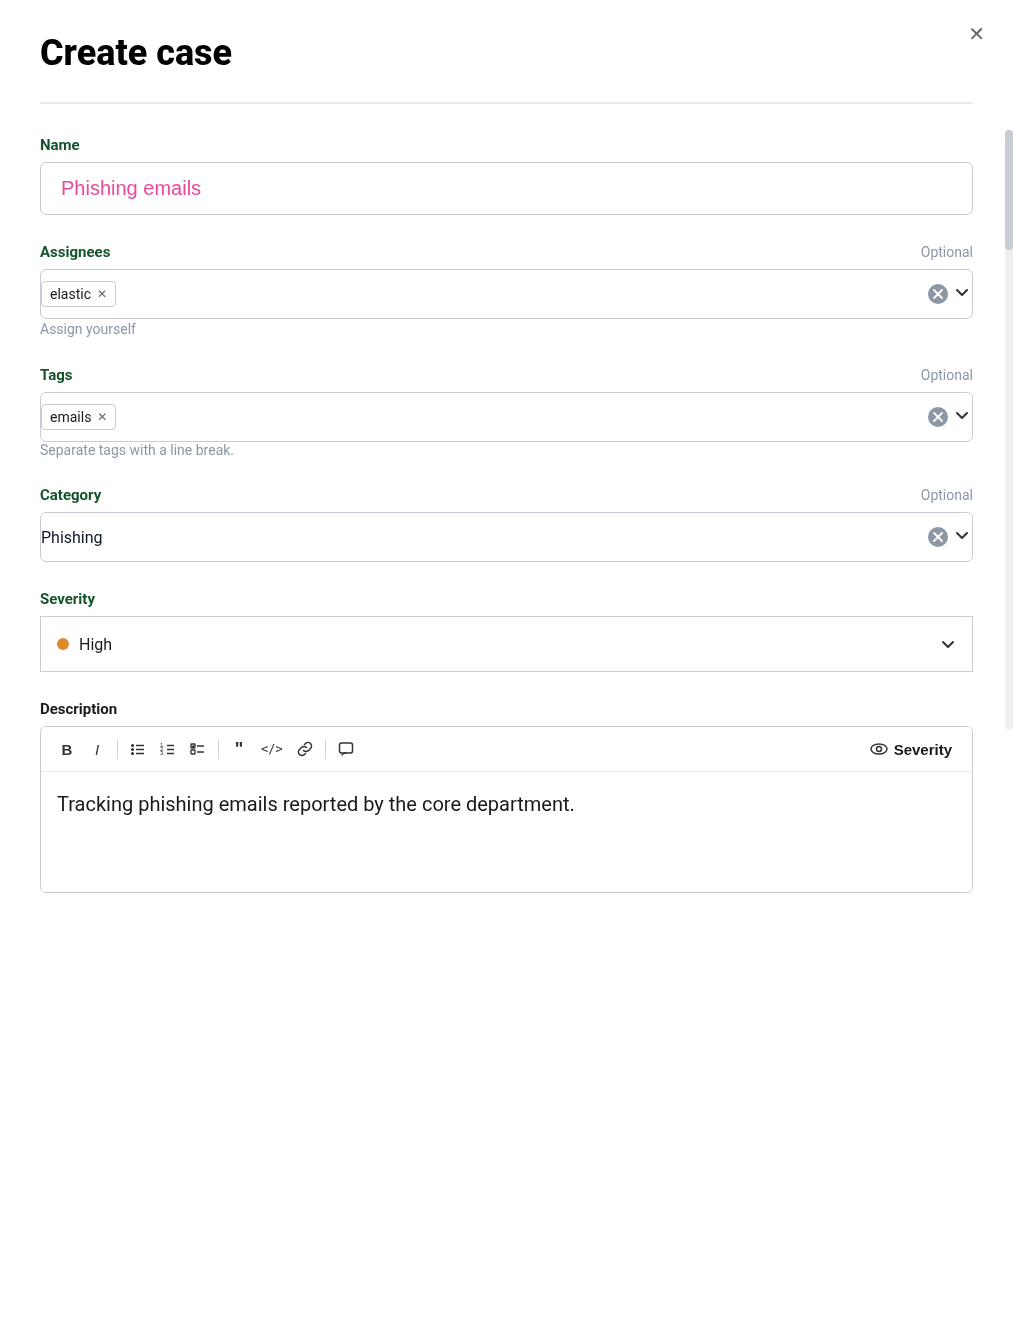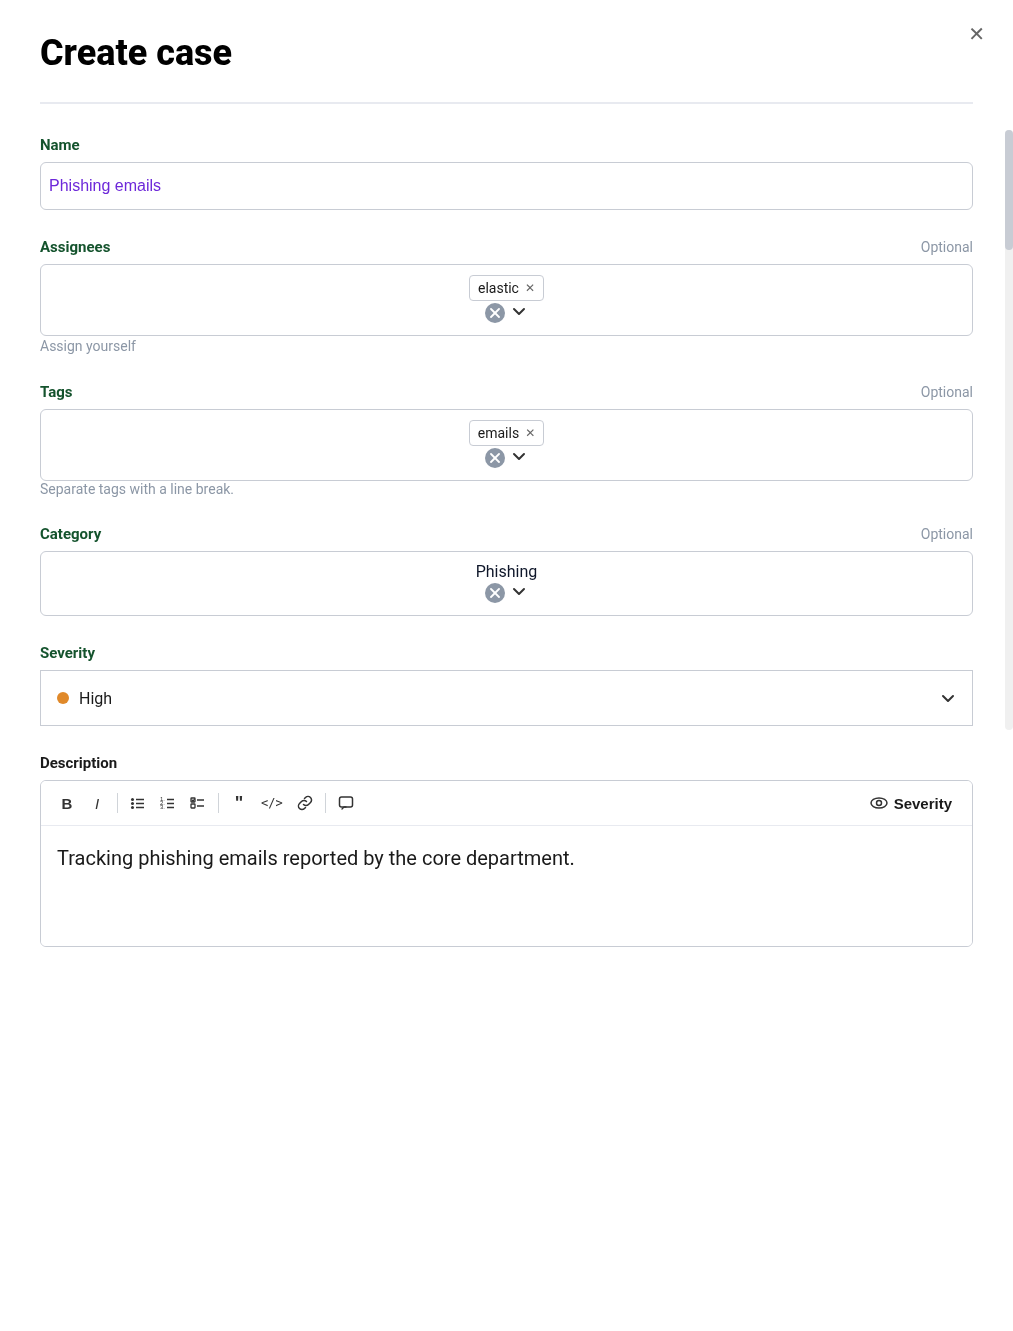--- a/index.html
+++ b/index.html
@@ -88,39 +88,38 @@
 
     .field-optional {
       font-size: 14px;
       color: #8c97a6;
     }
 
     .text-input {
       width: 100%;
       border: 1px solid #c8ccd4;
       border-radius: 6px;
-      padding: 14px 8px;
-      font-size: 16px;
-      color: #6d28d9;
+      padding: 14px 20px;
+      font-size: 20px;
+      color: #ec4899;
       outline: none;
       background: #fff;
     }
 
     .select-container {
       position: relative;
       width: 100%;
       border: 1px solid #c8ccd4;
       border-radius: 6px;
       padding: 10px 0;
       display: flex;
       align-items: center;
       background: #fff;
       cursor: pointer;
       min-height: 50px;
-      flex-direction: column;
     }
 
     .select-tags-area {
       flex: 1;
       display: flex;
       flex-wrap: wrap;
       gap: 6px;
       align-items: center;
     }
 

